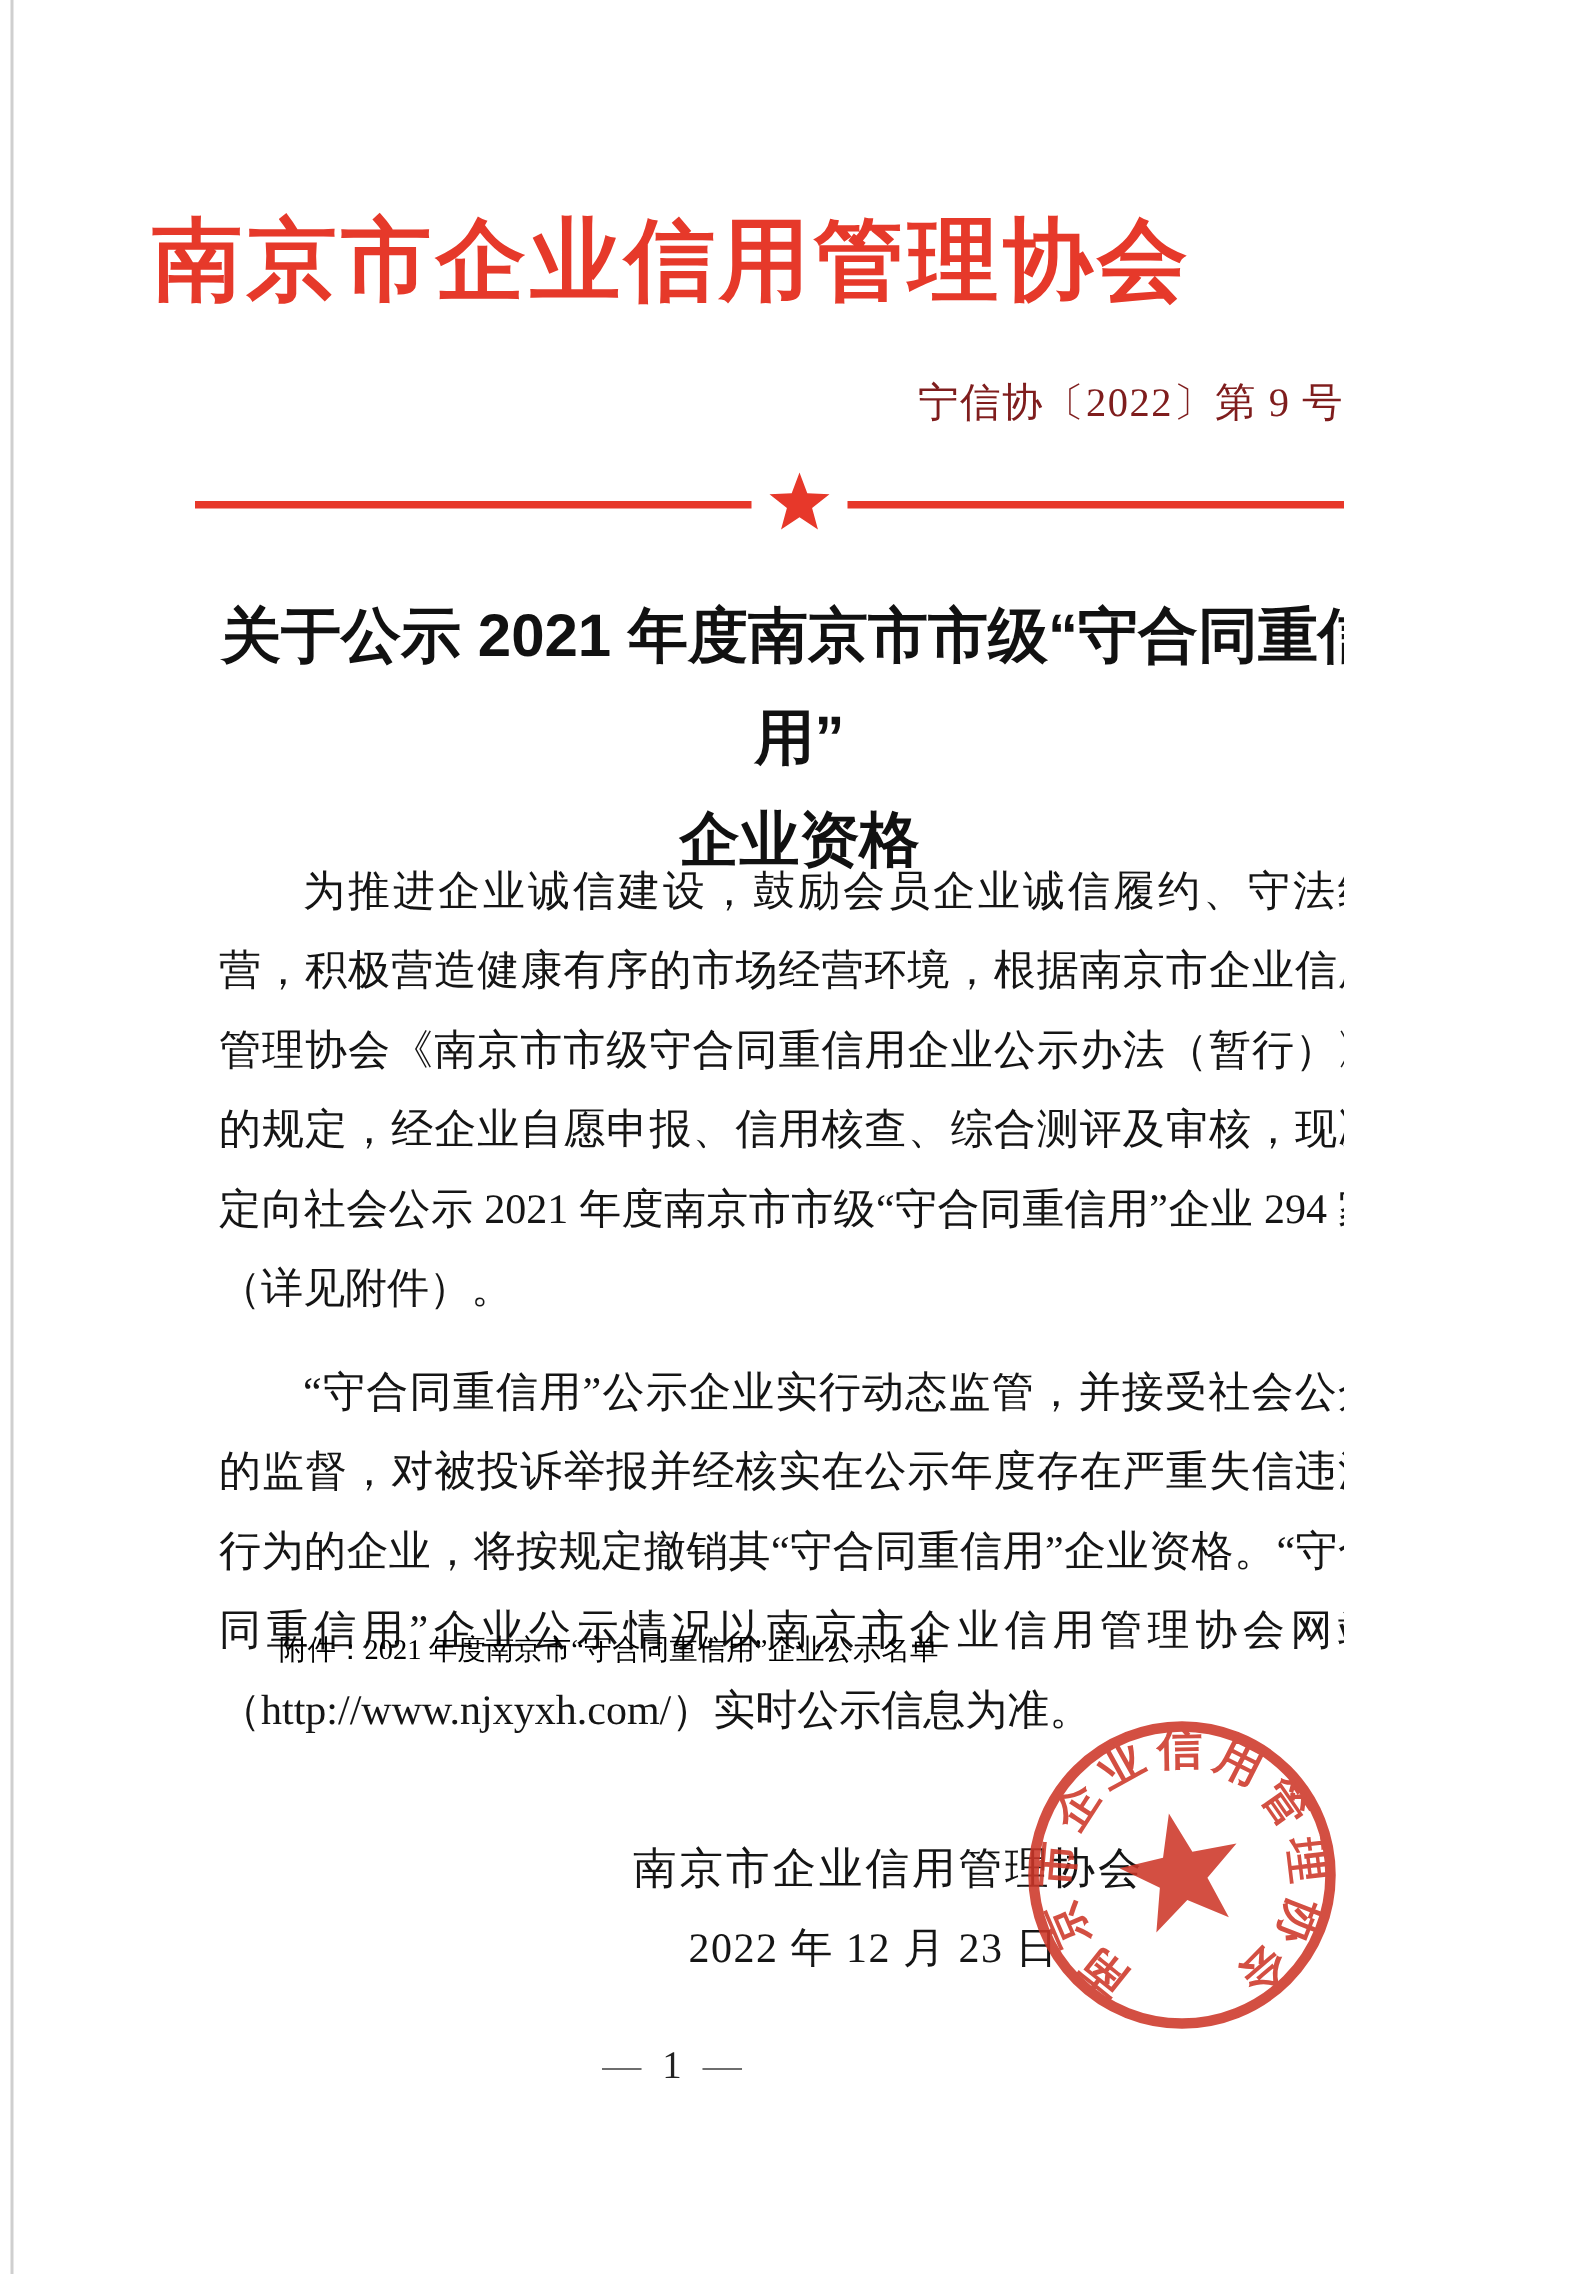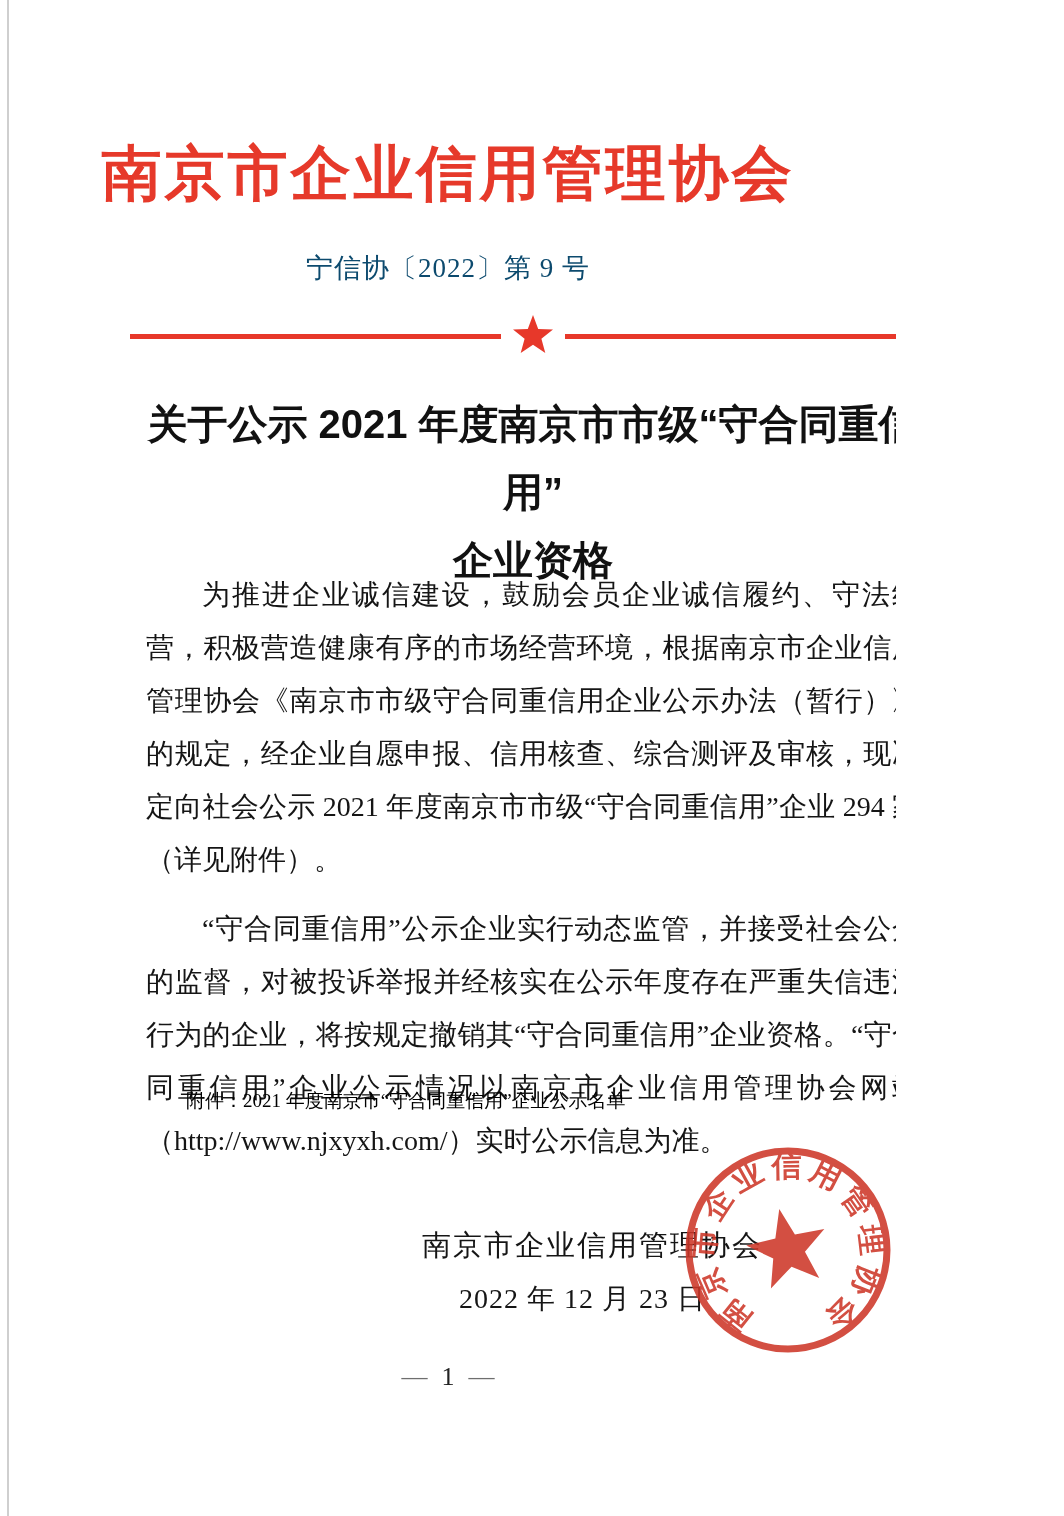--- a/index.html
+++ b/index.html
@@ -18,22 +18,22 @@
   }
   .org-header {
     position:absolute; top:134px; left:0; width:100%;
     text-align:center;
     font-size:60px; font-weight:700; letter-spacing:3px;
     color:#e6392a;
     font-family:"Liberation Serif", serif;
   }
   .doc-number {
     position:absolute; top:250px; left:0; width:100%;
-    text-align:center;
-    font-size:27px; letter-spacing:1px; color:#0c4a6e;
+    text-align:right;
+    font-size:27px; letter-spacing:1px; color:#7f1d1d;
   }
   .divider {
     position:absolute; top:313px; left:130px; width:806px; height:46px;
     display:flex; align-items:center;
   }
   .divider .seg { flex:1; height:5px; background:#e7382a; }
   .divider .star-wrap { width:44px; height:44px; margin:0 10px; flex:0 0 auto; }
   .notice-title {
     position:absolute; top:390px; left:130px; width:806px;
     text-align:center;

